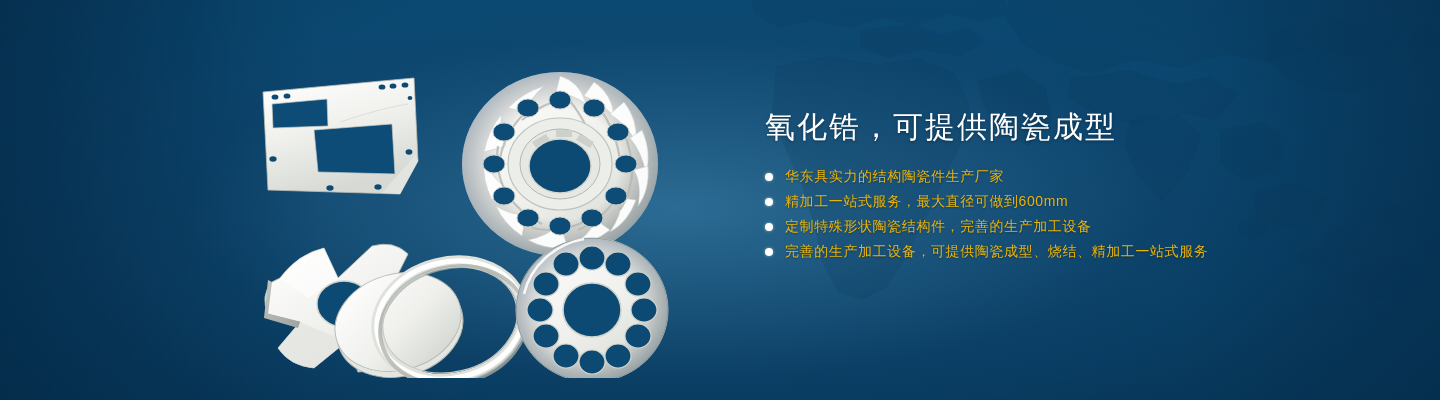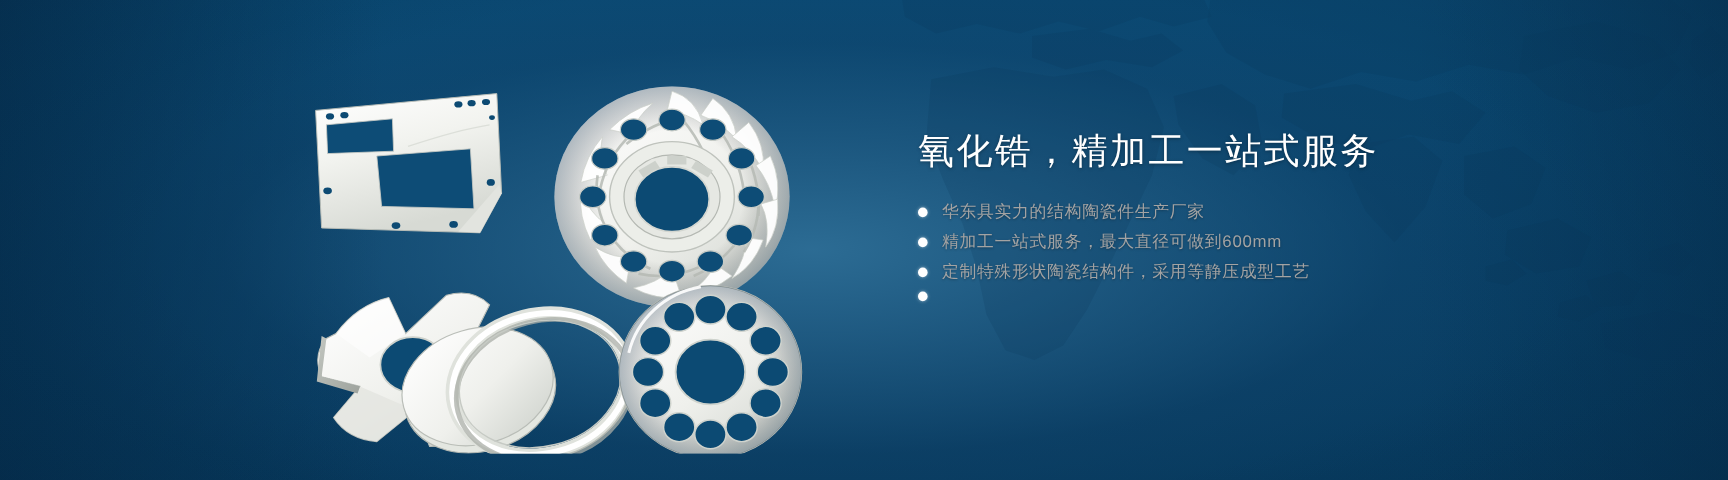--- a/index.html
+++ b/index.html
@@ -63,21 +63,21 @@
     font-size:30px;line-height:1.25;color:#ffffff;letter-spacing:2px;
     font-weight:400;white-space:nowrap;
     text-shadow:0 1px 3px rgba(0,0,0,.35);
   }
   .bullets{
     margin-top:22px;list-style:none;padding:0;
   }
   .bullet{
     display:flex;align-items:center;
     margin-bottom:7px;
-    font-size:14px;color:#a3a3a3;letter-spacing:.6px;
+    font-size:14px;color:#eab308;letter-spacing:.6px;
     text-shadow:0 1px 2px rgba(0,0,0,.30);
     white-space:nowrap;
   }
   .dot{
     width:8px;height:8px;border-radius:50%;
     background:#ffffff;margin-right:12px;flex:0 0 auto;
     box-shadow:0 0 3px rgba(255,255,255,.5);
   }
 </style>
 </head>
@@ -282,33 +282,34 @@
           <ellipse cx="32" cy="46" rx="13" ry="12"></ellipse>
           <ellipse cx="52" cy="26" rx="13" ry="12"></ellipse>
         </g>
 
         <path d="M10 56 A76 72 0 0 1 70 1" fill="none" stroke="#ffffff" stroke-width="2.5" opacity="0.9"></path>
       </g>
     </svg>
   </div>
 
   <div class="copy">
-    <div class="headline">氧化锆，精加工一站式服务</div>
+    <div class="headline">氧化锆，可提供陶瓷成型</div>
     <ul class="bullets">
       <li class="bullet">
         <span class="dot"></span>
         <span>华东具实力的结构陶瓷件生产厂家</span>
       </li>
       <li class="bullet">
         <span class="dot"></span>
         <span>精加工一站式服务，最大直径可做到600mm</span>
       </li>
       <li class="bullet">
         <span class="dot"></span>
-        <span>定制特殊形状陶瓷结构件，采用等静压成型工艺</span>
+        <span>定制特殊形状陶瓷结构件，完善的生产加工设备</span>
       </li>
       <li class="bullet">
         <span class="dot"></span>
+        <span>完善的生产加工设备，可提供陶瓷成型、烧结、精加工一站式服务</span>
       </li>
     </ul>
   </div>
 
 </div>
 
 </body></html>

